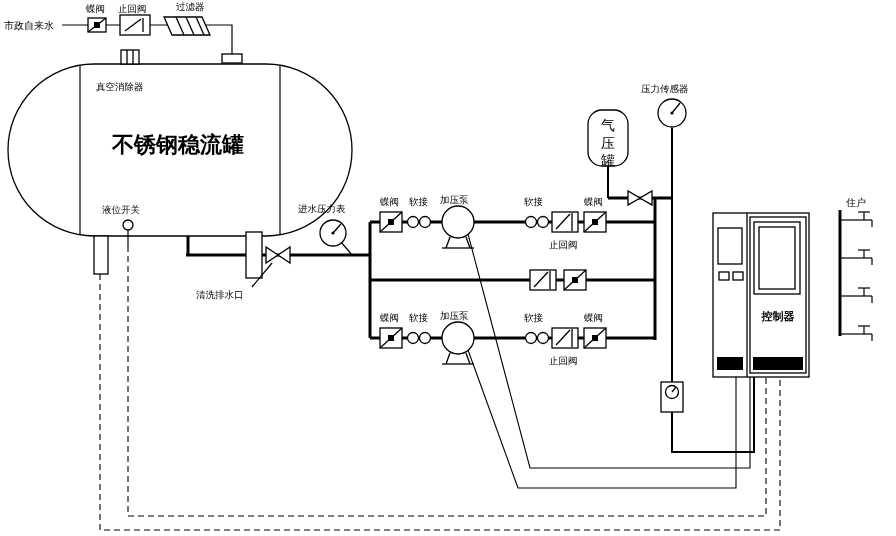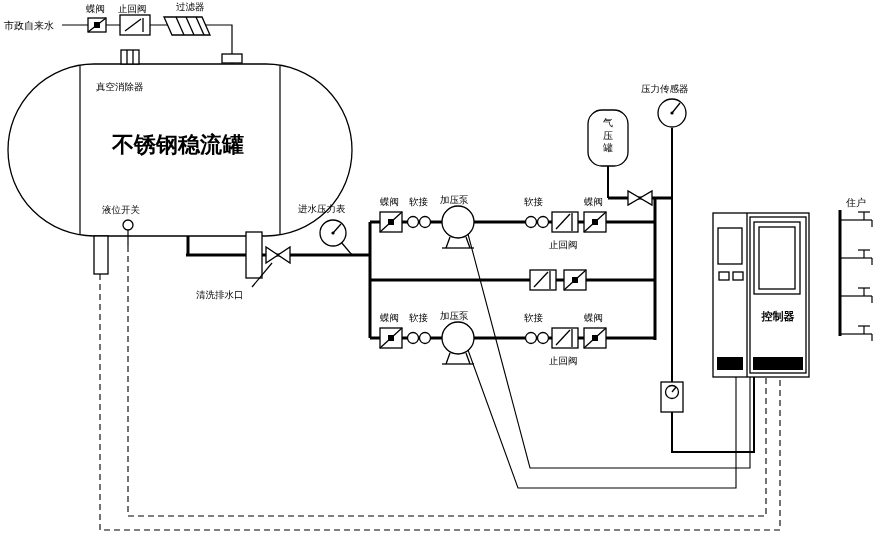--- a/index.html
+++ b/index.html
@@ -11,21 +11,21 @@
   .tank-title{font-size:22px;font-weight:bold;fill:#000;font-family:"DejaVu Serif",serif;}
   .ctrl-lbl{font-size:11px;font-weight:bold;fill:#000;font-family:"DejaVu Sans",sans-serif;}
   .pipe{stroke:#000;stroke-width:3;fill:none;}
   .pipe-med{stroke:#000;stroke-width:2;fill:none;}
   .thin{stroke:#000;stroke-width:1.2;fill:none;}
   .sym{stroke:#000;stroke-width:1.3;fill:#fff;}
   .symline{stroke:#000;stroke-width:1.3;fill:none;}
   .solid{fill:#000;stroke:none;}
   .wire{stroke:#000;stroke-width:1.1;fill:none;}
   .dash{stroke-dasharray:6 4;}
-  .vlabel{position:absolute;left:601px;top:117px;width:14px;font-size:10px;line-height:1.25;
+  .vlabel{position:absolute;left:601px;top:117px;width:14px;font-size:14px;line-height:1.25;
           text-align:center;color:#000;word-break:break-all;}
 </style>
 </head>
 <body>
 
 <div class="stage">
 <svg width="896" height="536" viewBox="0 0 896 536">
 
   <g>
     <polyline class="wire" points="468,234 530,468 750,468 750,377"></polyline>

